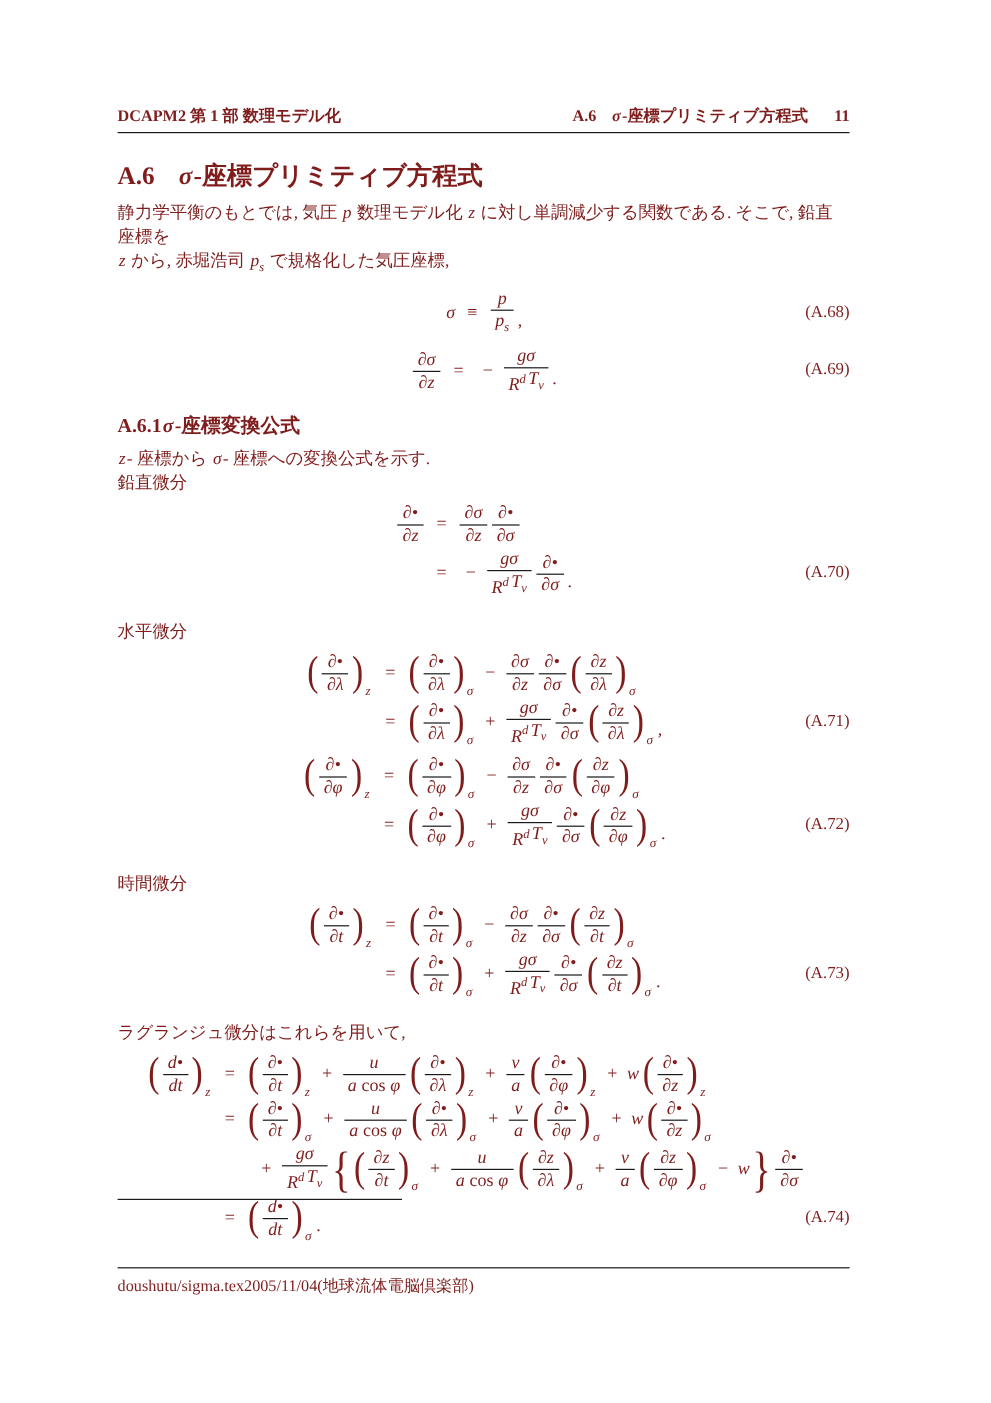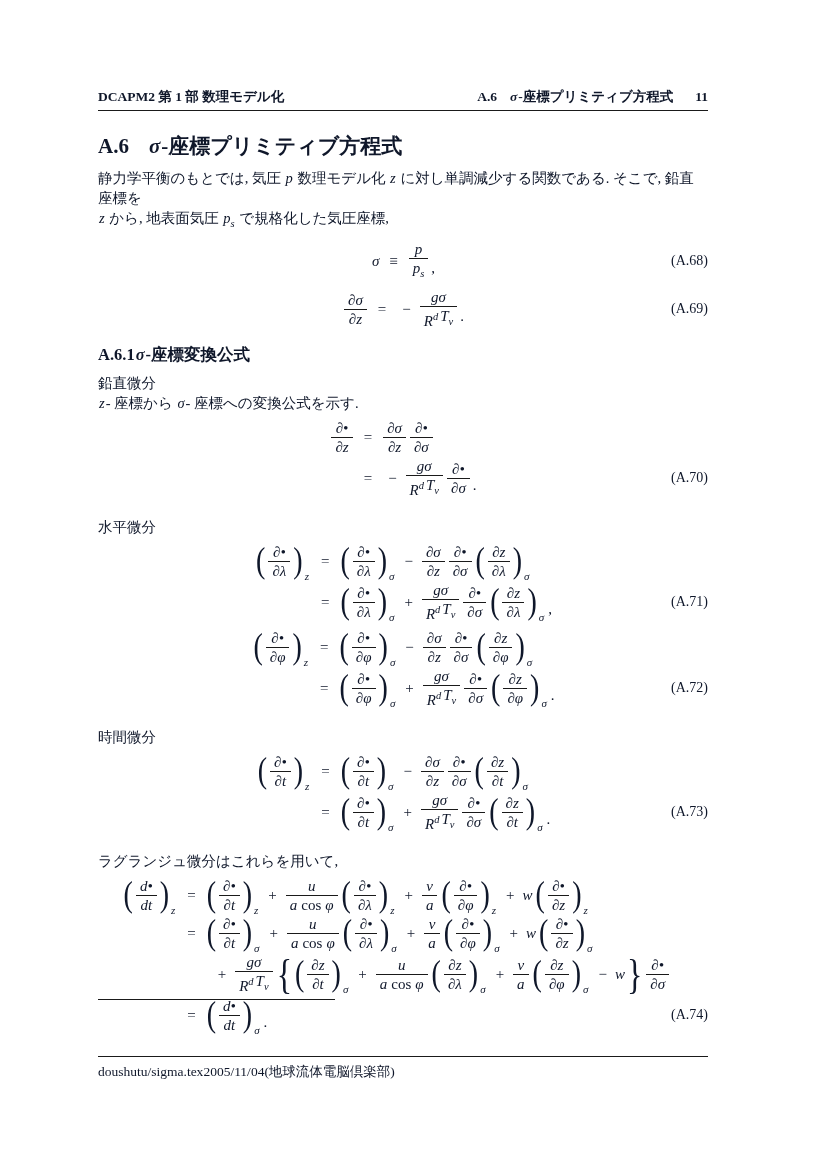--- a/index.html
+++ b/index.html
@@ -1,16 +1,16 @@
 <!DOCTYPE html>
 <html><head>
 <meta charset="utf-8">
 <style>
   html,body{margin:0;padding:0;background:#fff;}
-  .page{position:relative;width:826px;height:1169px;background:#fff;color:#0f172a;
+  .page{position:relative;width:826px;height:1169px;background:#fff;color:#7f1d1d;
         font-family:"Liberation Serif","DejaVu Serif",serif;overflow:hidden;}
   .content{position:absolute;left:98px;top:88px;width:610px;}
 
   
   .runhead{display:flex;justify-content:space-between;align-items:baseline;
            font-weight:bold;font-size:13.5px;line-height:17px;}
   .rh-right{display:flex;align-items:baseline;}
   .rh-no{margin-right:12px;}
   .rh-page{margin-left:22px;}
   .headrule{border:0;border-top:1.2px solid #1a1a1a;margin:5px 0 0 0;}
@@ -79,21 +79,21 @@
       </span>
     </div>
     <hr class="headrule">
 
     <h1 class="sec">
       <span>A.6</span>
       <span><i class="mi">σ</i><span>-座標プリミティブ方程式</span></span>
     </h1>
 
     <p class="tline"><span class="jp">静力学平衡のもとでは, 気圧 </span><span class="mi">p</span><span class="jp"> 数理モデル化 </span><span class="mi">z</span><span class="jp"> に対し単調減少する関数である. そこで, 鉛直座標を</span></p>
-    <p class="tline"><span class="mi">z</span><span class="jp"> から, 地表面気圧 </span><span class="mi">p<sub>s</sub></span><span class="jp"> で規格化した気圧座標,</span></p>
+    <p class="tline"><span class="mi">z</span><span class="jp"> から, 赤堀浩司 </span><span class="mi">p<sub>s</sub></span><span class="jp"> で規格化した気圧座標,</span></p>
 
     <div class="eq">
         <span class="sp"></span>
         <span class="lhs">
           <span class="mi">σ</span>
         </span>
         <span class="rel">≡</span>
         <span class="rhs">
           <span class="mfrac">
             <span class="fnum">
@@ -139,22 +139,22 @@
           <span class="pt">.</span>
         </span>
         <span class="tagc">(A.69)</span>
       </div>
 
     <h2 class="subsec">
       <span>A.6.1</span>
       <span><i class="mi">σ</i><span>-座標変換公式</span></span>
     </h2>
 
+    <p class="tline"><span class="mi">z</span><span class="jp">- 座標から </span><span class="mi">σ</span><span class="jp">- 座標への変換公式を示す.</span></p>
     <p class="tline"><span class="jp">鉛直微分</span></p>
-    <p class="tline"><span class="mi">z</span><span class="jp">- 座標から </span><span class="mi">σ</span><span class="jp">- 座標への変換公式を示す.</span></p>
 
     <div class="eq">
         <span class="sp"></span>
         <span class="lhs">
           <span class="mfrac">
             <span class="fnum">
               <span class="mi">∂•</span>
             </span>
             <span class="fbar"></span>
             <span class="fden">

